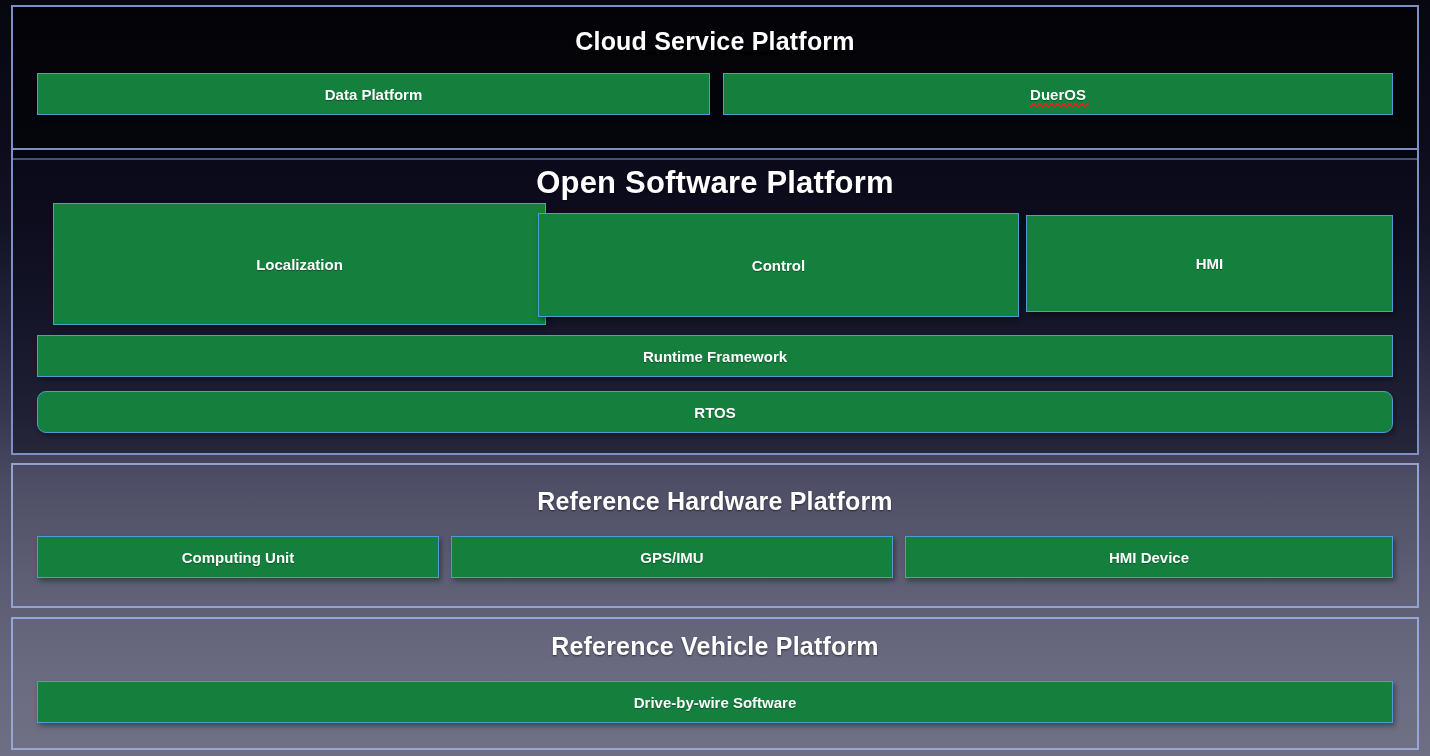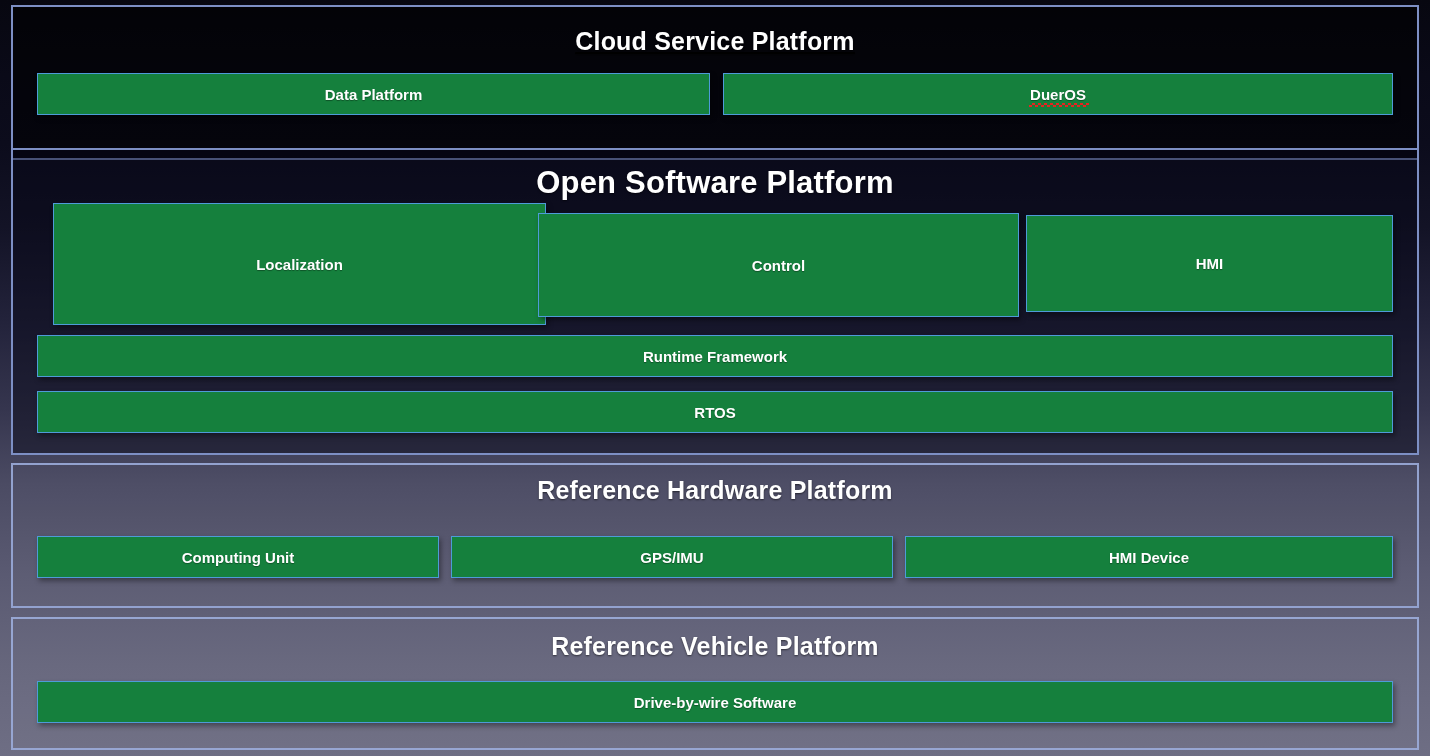--- a/index.html
+++ b/index.html
@@ -46,21 +46,21 @@
     color:#ffffff;
     font-weight:bold;
     font-size:25px;
     letter-spacing:0.2px;
     text-shadow:0 1px 2px rgba(0,0,0,0.55);
     white-space:nowrap;
   }
 
   .sec-cloud    .sec-title { margin-top:20px; }
   .sec-software .sec-title { margin-top:15px; font-size:31px; }
-  .sec-hardware .sec-title { margin-top:11px; }
+  .sec-hardware .sec-title { margin-top:22px; }
   .sec-vehicle  .sec-title { margin-top:13px; }
 
   
   .blk {
     position:absolute;
     background:#15803d;
     border:1px solid #4e9bd8;
     box-shadow:2px 3px 5px rgba(0,0,0,0.38);
     display:flex;
     align-items:center;
@@ -95,21 +95,21 @@
   .blk-duer  { left:710px; top:66px;  width:670px; height:42px;text-align:right; }
 
   
   .blk-loc   { left:24px;  top:53px;  width:493px; height:122px;margin-left:16px; }
   .blk-ctrl  { left:525px; top:63px;  width:481px; height:104px; font-size:15px; }
   .blk-hmi   { left:1013px;top:65px;  width:367px; height:97px;  }
 
   
   .blk-rtf   { left:24px;  top:185px; width:1356px; height:42px; }
   .blk_rtos,
-  .blk-rtos  { left:24px;  top:241px; width:1356px; height:42px; }
+  .blk-rtos  { left:24px;  top:241px; width:1356px; height:42px;border-radius:9px; }
 
   
   .blk-cu    { left:24px;  top:71px;  width:402px; height:42px; }
   .blk-gps   { left:438px; top:71px;  width:442px; height:42px; }
   .blk-hmid  { left:892px; top:71px;  width:488px; height:42px; }
 
   
   .blk-dbw   { left:24px;  top:62px;  width:1356px; height:42px; }
 </style>
 </head>

